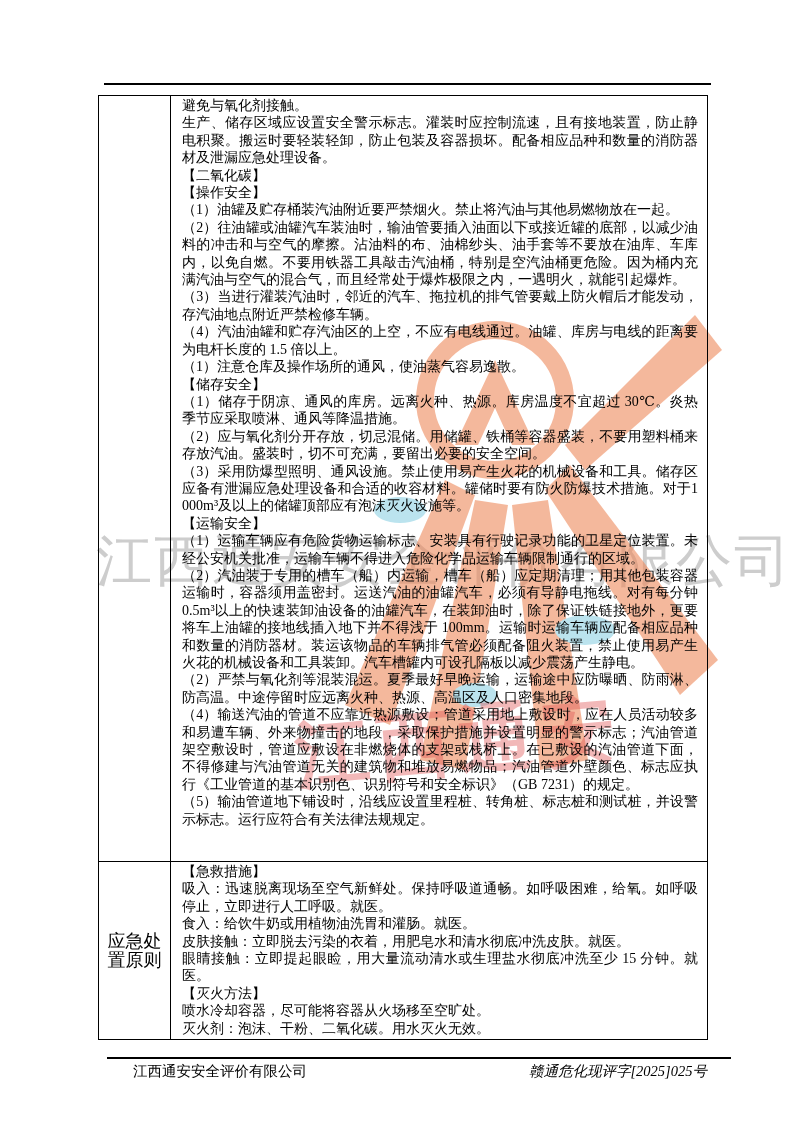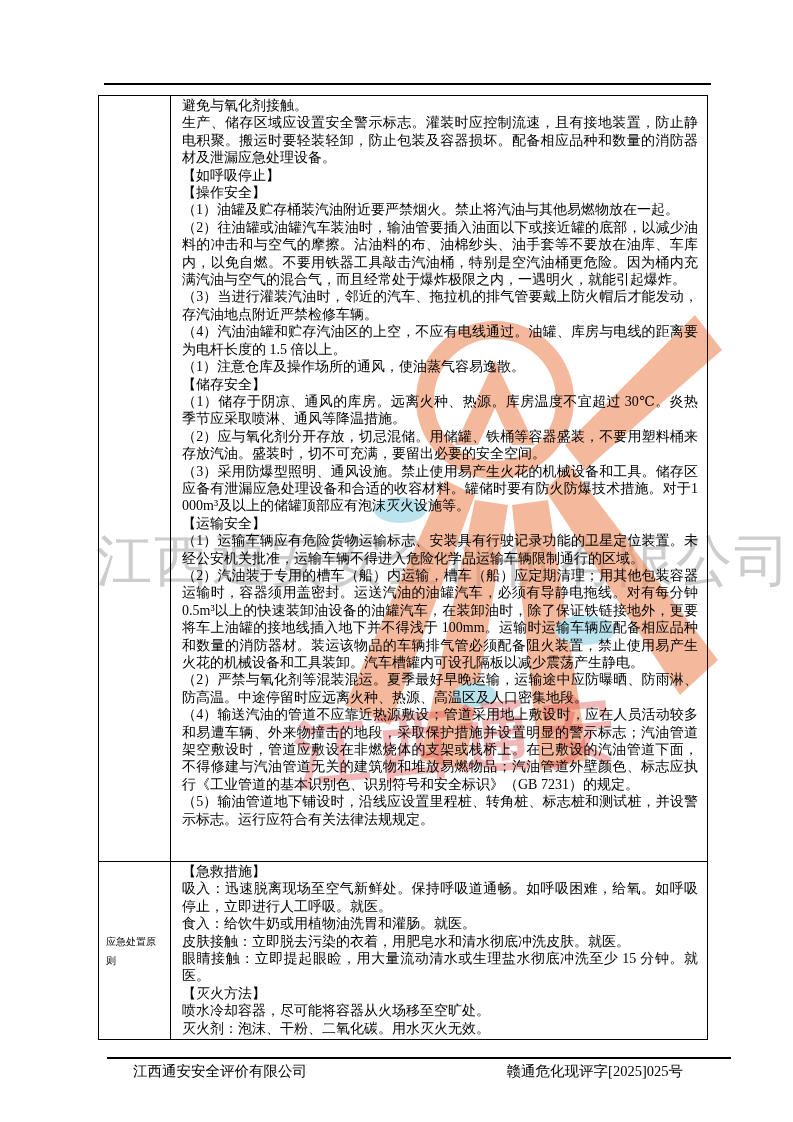--- a/index.html
+++ b/index.html
@@ -27,35 +27,35 @@
   .doc-header { position:absolute; left:0; top:50px; width:100%; text-align:center; z-index:1; }
   .doc-title { font-size:15.5px; }
   .header-rule { position:absolute; left:104px; top:83px; width:607px; height:2px; background:#000; z-index:1; }
   
   .content-table {
     position:absolute; left:98px; top:95px; width:610px; z-index:1;
     border-collapse:collapse; table-layout:fixed;
   }
   .content-table td { border:1.5px solid #000; vertical-align:top; }
   .label-cell {
-    width:72px; text-align:left; vertical-align:middle !important;
-    font-size:10px; line-height:19px; padding:0 7px;
+    width:72px; text-align:center; vertical-align:middle !important;
+    font-size:18px; line-height:19px; padding:0 7px;
   }
   .content-cell { padding:1px 9px 2px 11px; }
   .row-main .content-cell { height:766px;margin-top:13px; }
   .row-emergency .content-cell { height:160px; }
   .para {
     font-size:14px; line-height:17.4px; text-align:justify;
     word-break:break-all;
   }
   
   .page-number { position:absolute; left:0; top:1035px; width:100%; text-align:center; font-size:13px; z-index:1; }
   .footer-rule { position:absolute; left:107px; top:1057px; width:624px; height:2px; background:#000; z-index:1; }
   .footer-left  { position:absolute; left:133px; top:1062px; font-size:14.5px; z-index:1; }
-  .footer-right { position:absolute; right:110px; top:1062px; font-size:14.5px; z-index:1; }
+  .footer-right { position:absolute; right:86px; top:1062px; font-size:14.5px; z-index:1;font-style:italic; }
 </style>
 </head>
 <body>
 
 <div class="page">
 
   <div class="wm-layer">
     <div class="wm-gray">江西通安安全评价有限公司</div>
     <svg class="wm-logo" width="480" height="640" viewBox="0 0 480 640">
       <g fill="#ee8a5c" stroke="none">
@@ -80,21 +80,21 @@
   <div class="header-rule"></div>
 
   <table class="content-table">
     <tbody>
         <tr class="row-main">
       <td class="label-cell"></td>
       <td class="content-cell">
         <div>
               <p class="para">避免与氧化剂接触。</p>
               <p class="para">生产、储存区域应设置安全警示标志。灌装时应控制流速，且有接地装置，防止静电积聚。搬运时要轻装轻卸，防止包装及容器损坏。配备相应品种和数量的消防器材及泄漏应急处理设备。</p>
-              <p class="para">【如呼吸停止】</p>
+              <p class="para">【二氧化碳】</p>
               <p class="para">【操作安全】</p>
               <p class="para">（1）油罐及贮存桶装汽油附近要严禁烟火。禁止将汽油与其他易燃物放在一起。</p>
               <p class="para">（2）往油罐或油罐汽车装油时，输油管要插入油面以下或接近罐的底部，以减少油料的冲击和与空气的摩擦。沾油料的布、油棉纱头、油手套等不要放在油库、车库内，以免自燃。不要用铁器工具敲击汽油桶，特别是空汽油桶更危险。因为桶内充满汽油与空气的混合气，而且经常处于爆炸极限之内，一遇明火，就能引起爆炸。</p>
               <p class="para">（3）当进行灌装汽油时，邻近的汽车、拖拉机的排气管要戴上防火帽后才能发动，存汽油地点附近严禁检修车辆。</p>
               <p class="para">（4）汽油油罐和贮存汽油区的上空，不应有电线通过。油罐、库房与电线的距离要为电杆长度的 1.5 倍以上。</p>
               <p class="para">（1）注意仓库及操作场所的通风，使油蒸气容易逸散。</p>
               <p class="para">【储存安全】</p>
               <p class="para">（1）储存于阴凉、通风的库房。远离火种、热源。库房温度不宜超过 30℃。炎热季节应采取喷淋、通风等降温措施。</p>
               <p class="para">（2）应与氧化剂分开存放，切忌混储。用储罐、铁桶等容器盛装，不要用塑料桶来存放汽油。盛装时，切不可充满，要留出必要的安全空间。</p>
               <p class="para">（3）采用防爆型照明、通风设施。禁止使用易产生火花的机械设备和工具。储存区应备有泄漏应急处理设备和合适的收容材料。罐储时要有防火防爆技术措施。对于1000m³及以上的储罐顶部应有泡沫灭火设施等。</p>

